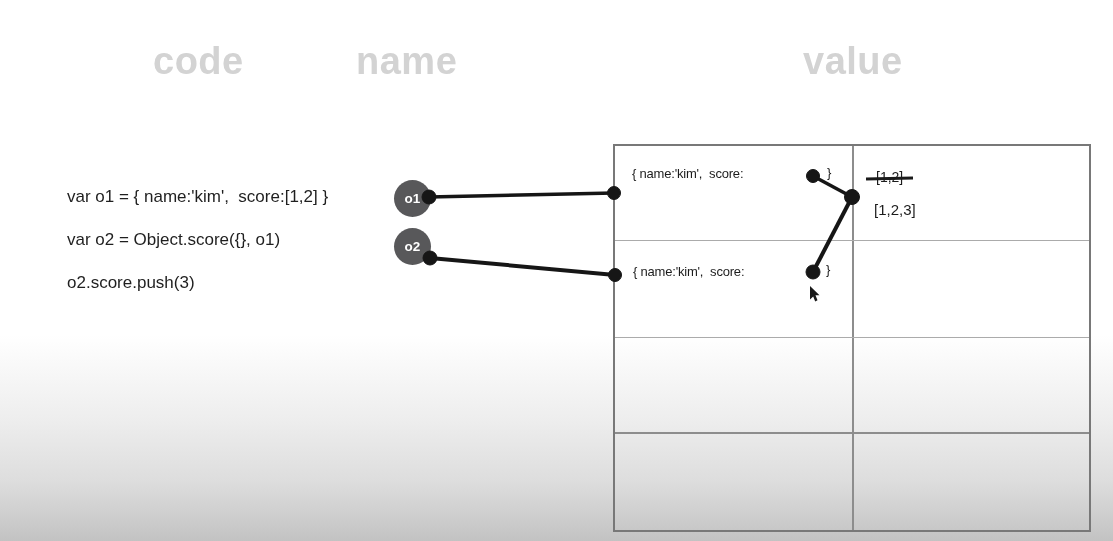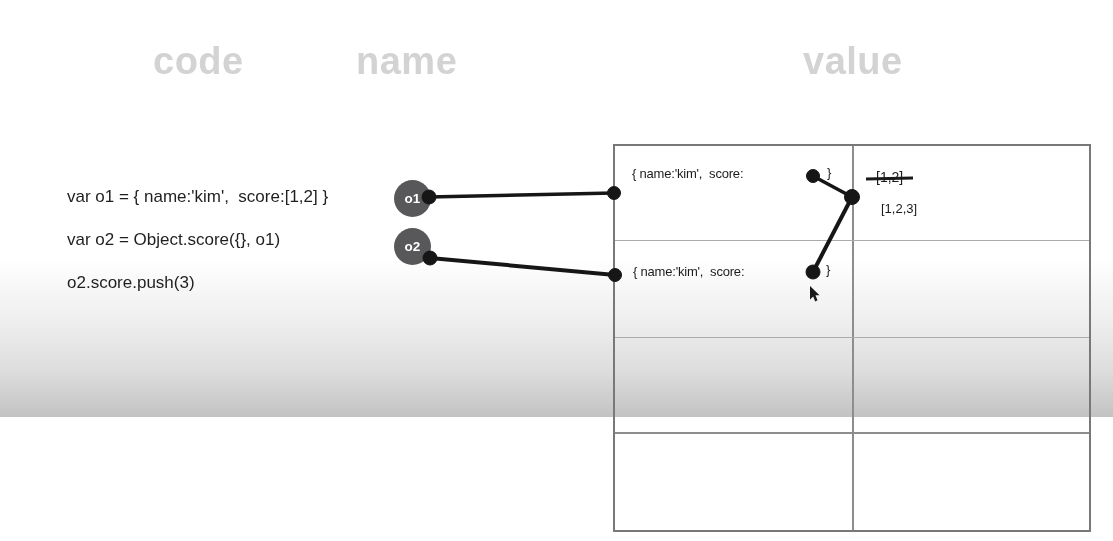--- a/index.html
+++ b/index.html
@@ -1,18 +1,18 @@
 <!DOCTYPE html>
 <html><head>
 <meta charset="utf-8">
 <style>
   * { margin:0; padding:0; box-sizing:border-box; }
   body { width:1113px; height:541px; overflow:hidden; }
   .canvas {
-    position:relative; width:1113px; height:417px;
+    position:relative; width:1113px; height:541px;
     font-family:"Liberation Sans", sans-serif;
     background:linear-gradient(to bottom,
       #ffffff 0%, #ffffff 62%, #ededed 78%, #dddddd 89%, #cacaca 97%, #c2c2c2 100%);
   }
   .hdr {
     position:absolute; top:40px; font-size:38px; font-weight:bold;
     color:#d3d3d3; letter-spacing:0.5px;
   }
   .hdr-code  { left:153px; }
   .hdr-name  { left:356px; }
@@ -43,21 +43,21 @@
   .cell-text { position:absolute; font-size:13px; color:#1c1c1c; white-space:pre; letter-spacing:-0.2px; }
   .obj1-prefix { left:632px; top:166px; }
   .obj1-suffix { left:827px; top:165px; }
   .obj2-prefix { left:633px; top:264px; }
   .obj2-suffix { left:826px; top:262px; }
   .val-old { left:876px; top:169px; position:absolute; font-size:14px; color:#1c1c1c; }
   .val-old::after {
     content:""; position:absolute; left:-10px; right:-10px; top:8px; height:2.5px;
     background:#1a1a1a; transform:rotate(-1.5deg);
   }
-  .val-new { left:874px; top:201px; position:absolute; font-size:13px; color:#1c1c1c;margin-left:7px; }
+  .val-new { left:874px; top:201px; position:absolute; font-size:15px; color:#1c1c1c; }
 
   svg.wires { position:absolute; left:0; top:0; width:1113px; height:541px; pointer-events:none; }
 </style>
 </head>
 <body>
 
 <div class="canvas">
 
   <div class="hdr hdr-code">code</div>
   <div class="hdr hdr-value">value</div>

